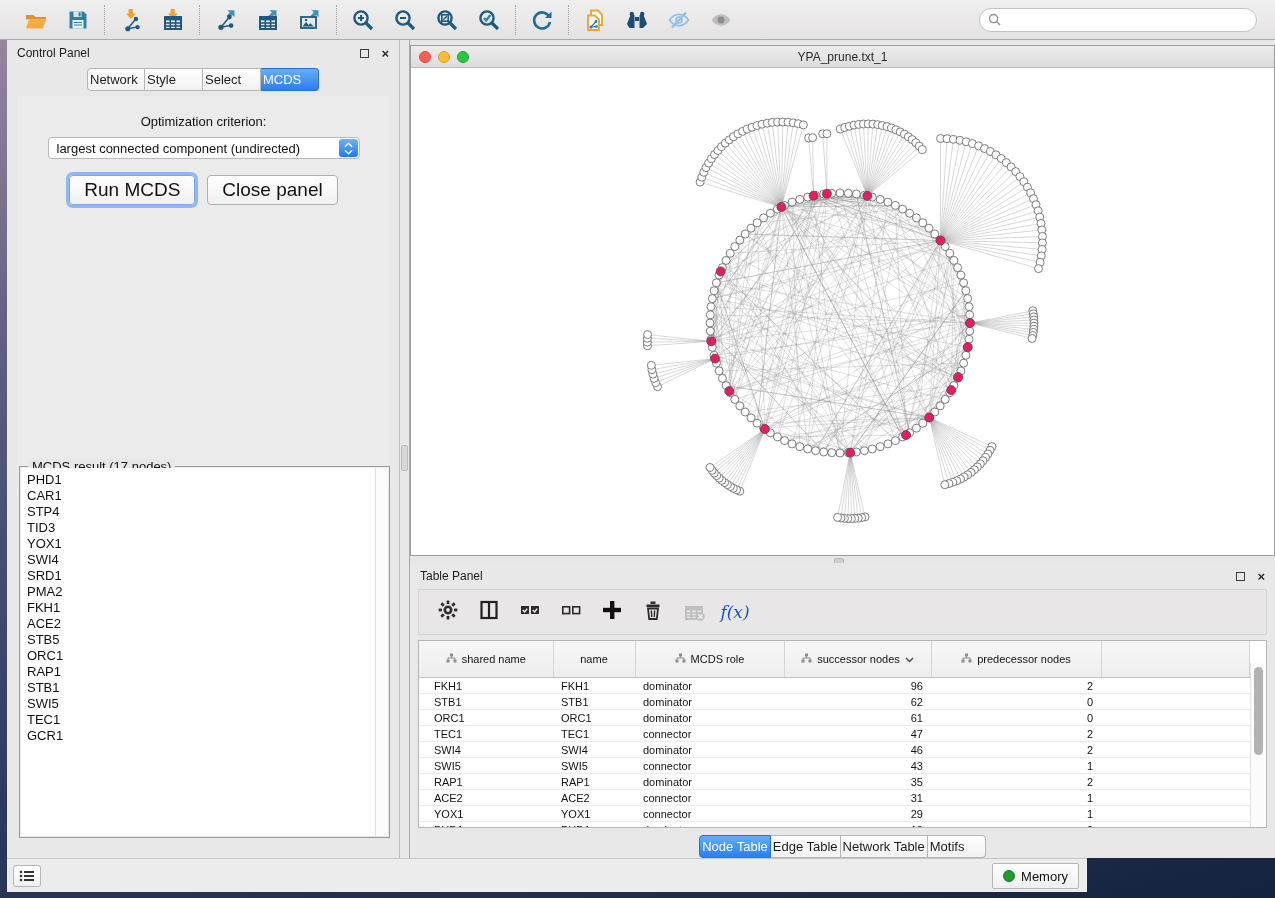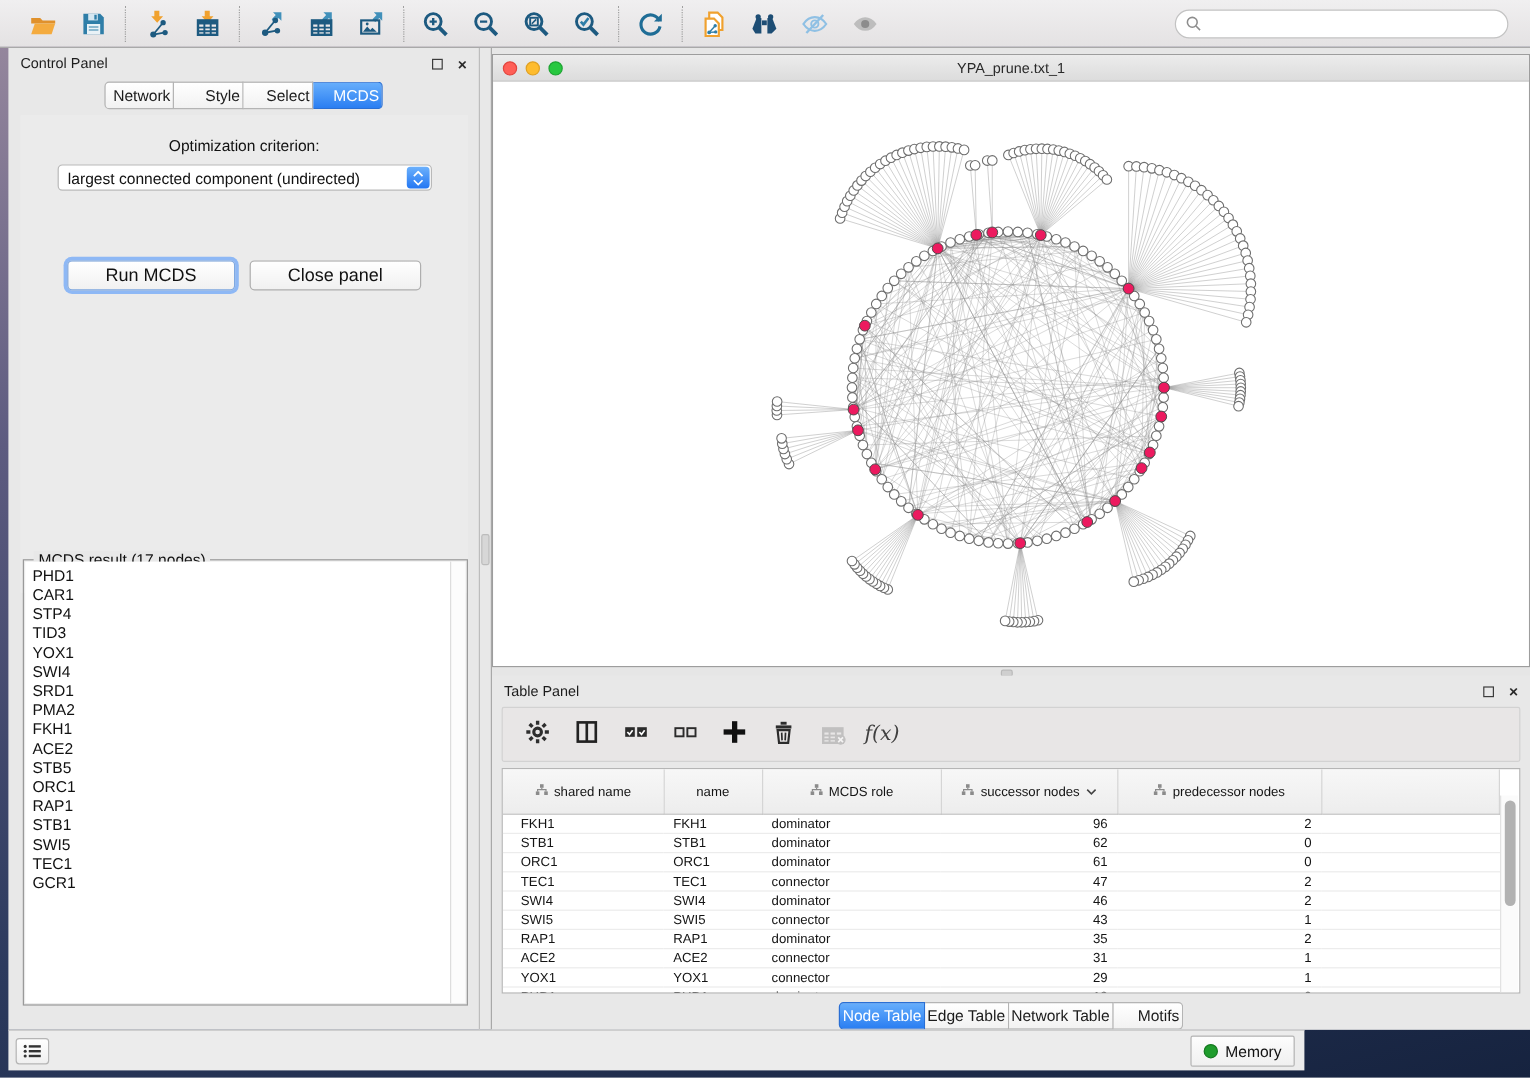--- a/index.html
+++ b/index.html
@@ -26,36 +26,36 @@
 
   
   .control-panel { position:absolute; left:7px; top:40px; width:393px; height:818px;
                    background:#e8e8e8; border-right:1px solid #bdbdbd; }
   .panel-titlebar { height:26px; display:flex; align-items:center; padding:0 10px; font-size:12px; color:#1c1c1c; }
   .panel-title { flex:1; }
   .win-float { width:9px; height:9px; border:1.4px solid #3c3c3c; margin-right:12px; display:inline-block; }
   .win-close { font-size:13px; font-weight:bold; color:#2a2a2a; line-height:9px; }
   .seg-tabs { display:flex; justify-content:center; margin-top:2px; }
   .seg-tab { font-size:13px; color:#1c1c1c; background:linear-gradient(#ffffff,#f2f2f2);
-             border:1px solid #b4b4b4; border-left:none; padding:3px 2px; min-width:58px; text-align:right; }
+             border:1px solid #b4b4b4; border-left:none; padding:3px 2px; min-width:58px; text-align:left; }
   .seg-tab:first-child { border-left:1px solid #b4b4b4; border-radius:4px 0 0 4px; }
   .seg-tab:last-child { border-radius:0 4px 4px 0; }
   .seg-tab.selected { background:linear-gradient(#66aefc,#2a7ef2); color:#fff; border-color:#2a6fd4; }
   .cp-inner { position:absolute; left:10px; top:56px; width:373px; height:398px; background:#ebebeb; }
   .opt-label { text-align:center; font-size:13px; color:#111; margin-top:18px; }
   .opt-select { position:relative; margin:8px auto 16px auto; width:312px; height:22px; background:#fff;
                 border:1px solid #b9b9b9; border-radius:4px; font-size:13px; color:#111;
                 display:flex; align-items:center; padding-left:8px; }
   .opt-stepper { position:absolute; right:1px; top:1px; width:19px; height:18px; border-radius:3px;
                  background:linear-gradient(#6cb1fc,#2477f3); display:flex; flex-direction:column;
                  align-items:center; justify-content:center; gap:1px; }
   .opt-stepper svg { display:block; }
   .btn-row { display:flex; justify-content:center; gap:12px; margin-top:14px; }
-  .btn { font-size:15px; color:#111; background:linear-gradient(#ffffff,#f1f1f1);
-         border:1px solid #aeaeae; border-radius:4px; padding:3px 31px;margin-top:42px; }
+  .btn { font-size:19px; color:#111; background:linear-gradient(#ffffff,#f1f1f1);
+         border:1px solid #aeaeae; border-radius:4px; padding:3px 14px; }
   .btn.focused { box-shadow:0 0 0 3px rgba(92,156,250,.65); border-color:#7fa8e0; }
   .result-box { position:absolute; left:12px; top:426px; width:371px; height:372px; border:1px solid #9a9a9a;padding-left:47px; }
   .result-legend { position:absolute; left:8px; top:-8px; background:#e8e8e8; padding:0 4px; font-size:13px; color:#111; }
   .result-list { position:absolute; left:1px; top:1px; right:14px; bottom:1px; background:#fff;
                  font-size:13px; color:#111; padding:4px 0 0 6px; line-height:16px; overflow:hidden; }
   .result-scroll { position:absolute; top:1px; right:1px; bottom:1px; width:13px; background:#fcfcfc; border-left:1px solid #ddd; }
 
   
   .v-split { position:absolute; left:400px; top:40px; width:10px; height:818px; background:#e8e8e8; border-right:1px solid #a8a8a8; }
   .v-split-handle { position:absolute; left:1px; top:405px; width:7px; height:26px; background:#d7d7d7; border:1px solid #bcbcbc; border-radius:2px; }
@@ -72,21 +72,21 @@
   .light.green { background:#28c840; border:1px solid #1ea432; }
   .net-title { position:absolute; left:0; right:0; text-align:center; font-size:12px; color:#2a2a2a; }
   .net-canvas { width:863px; height:487px; background:#fff; }
   .h-split-handle { position:absolute; left:424px; top:518px; width:10px; height:6px; background:#cfcfcf; border:1px solid #b9b9b9; border-radius:2px; }
 
   
   .table-panel { position:absolute; left:0; top:523px; width:865px; height:295px; background:#e8e8e8; }
   .tp-toolbar { position:absolute; left:8px; top:26px; width:849px; height:46px; background:#e8e6e6;
                 border:1px solid #d2d2d2; border-radius:2px; display:flex; align-items:center; gap:15px; padding:0 16px; }
   .tp-btn { width:26px; height:26px; display:flex; align-items:center; justify-content:center; }
-  .fx { font-family:"DejaVu Serif", serif; font-style:italic; font-size:17px; color:#404040; }
+  .fx { font-family:"DejaVu Serif", serif; font-style:italic; font-size:17px; color:#1d4ed8; }
   .node-table { position:absolute; left:8px; top:77px; width:849px; height:188px; background:#fff; border:1px solid #b5b5b5; overflow:hidden; }
   table.nt { border-collapse:collapse; width:831px; table-layout:fixed; font-size:11px; color:#141414; }
   table.nt th { font-weight:normal; background:linear-gradient(#f7f7f7,#ededed); border-bottom:1px solid #c2c2c2;
                 border-right:1px solid #d5d5d5; height:20px; padding:12px 4px; text-align:center; white-space:nowrap; }
   table.nt th .hd { display:inline-flex; align-items:center; gap:5px; }
   table.nt td { height:16px; padding:0 8px; border-bottom:1px solid #ececec; white-space:nowrap; }
   table.nt td.num { text-align:right; }
   table.nt td:first-child { padding-left:15px; }
   .nt-scroll { position:absolute; top:22px; right:1px; width:15px; height:164px; background:#fbfbfb; border-left:1px solid #e2e2e2; }
   .nt-thumb { position:absolute; top:4px; left:3px; width:9px; height:88px; background:#b2b2b2; border-radius:5px; }

